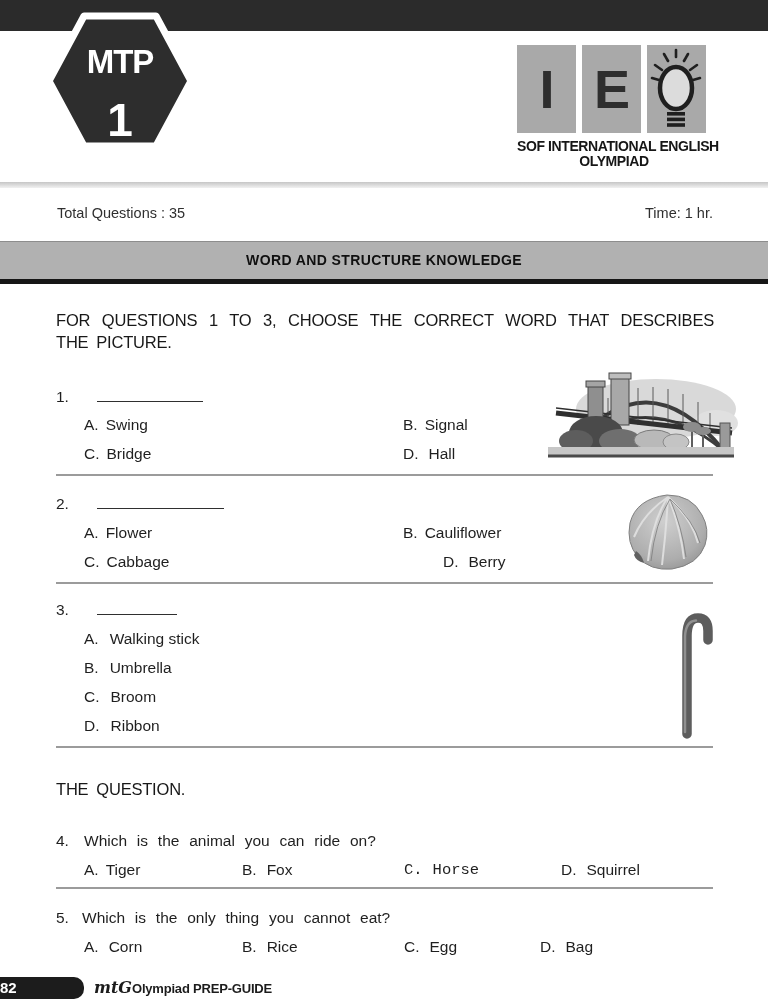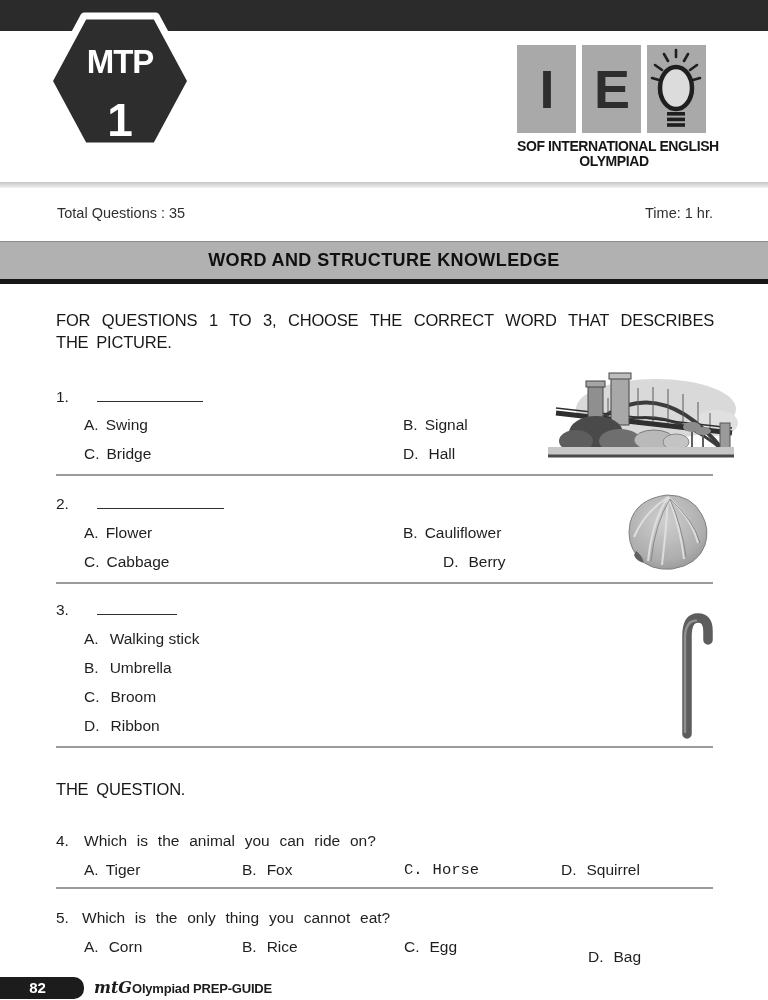--- a/index.html
+++ b/index.html
@@ -18,36 +18,36 @@
   .ieo-box{width:59px;height:88px;background:#a9a9a9;display:flex;align-items:center;justify-content:center;}
   .ieo-letter{font-size:54px;font-weight:bold;color:#2e2e2e;letter-spacing:-1px;}
   .ieo-sub{margin-top:6px;text-align:center;font-weight:bold;color:#161616;
     font-size:14px;line-height:15px;letter-spacing:-0.4px;white-space:nowrap;}
   
   .meta{position:absolute;left:57px;top:205px;width:656px;display:flex;justify-content:space-between;
     font-size:14.5px;color:#2f2f2f;}
   
   .banner{position:absolute;left:0;top:241px;width:768px;height:37px;background:#b1b1b1;
     border-top:1px solid #8d8d8d;border-bottom:5px solid #161616;
-    text-align:center;line-height:36px;font-size:18px;font-weight:bold;color:#101010;letter-spacing:0.4px;}
+    text-align:center;line-height:36px;font-size:14px;font-weight:bold;color:#101010;letter-spacing:0.4px;}
   
   .instr{position:absolute;left:56px;width:658px;font-size:16.5px;color:#181818;
     word-spacing:3.5px;letter-spacing:-0.2px;white-space:nowrap;}
   .instr.just{white-space:normal;text-align:justify;text-align-last:justify;}
   .qnum{position:absolute;font-size:15.5px;color:#1f1f1f;}
   .blank{display:inline-block;border-bottom:1.6px solid #2f2f2f;height:13px;margin-left:28px;}
   .opt{position:absolute;font-size:15.5px;color:#1f1f1f;white-space:nowrap;}
   .opt .lab{margin-right:7px;}
   .qtext{position:absolute;font-size:15.5px;color:#1f1f1f;white-space:nowrap;word-spacing:5.5px;}
   .qdiv{position:absolute;left:56px;width:657px;height:2px;background:#9b9b9b;}
   .illus{position:absolute;}
   
   .footer-pill{position:absolute;left:0;top:977px;width:84px;height:22px;background:#1c1c1c;
     border-radius:0 10px 10px 0;color:#ffffff;font-weight:bold;font-size:15px;
-    text-align:center;line-height:22px;padding-right:9px;box-sizing:border-box;}
+    text-align:left;line-height:22px;padding-right:9px;box-sizing:border-box;}
   .footer-brand{position:absolute;left:94px;top:978px;font-family:"DejaVu Serif",serif;
     font-style:italic;font-weight:bold;font-size:16px;color:#1c1c1c;}
   .footer-label{position:absolute;left:132px;top:981px;font-size:13px;font-weight:bold;color:#1c1c1c;letter-spacing:-0.2px;}
 </style>
 </head>
 <body>
 
 <div class="page">
 
   <div class="topbar"></div>
@@ -201,19 +201,19 @@
   <div class="opt" style="left:404px;top:861px;font-family:Liberation Mono, monospace;"><span class="lab" style="margin-right:10px;">C.</span><span>Horse</span></div>
   <div class="opt" style="left:561px;top:861px;"><span class="lab" style="margin-right:10px;">D.</span><span>Squirrel</span></div>
 
   <div class="qdiv" style="top:887px;"></div>
 
   <div class="qnum" style="left:56px;top:909px;">5.</div>
   <div class="qtext" style="left:82px;top:909px;">Which is the only thing you cannot eat?</div>
   <div class="opt" style="left:84px;top:938px;"><span class="lab" style="margin-right:10px;">A.</span><span>Corn</span></div>
   <div class="opt" style="left:242px;top:938px;"><span class="lab" style="margin-right:10px;">B.</span><span>Rice</span></div>
   <div class="opt" style="left:404px;top:938px;"><span class="lab" style="margin-right:10px;">C.</span><span>Egg</span></div>
-  <div class="opt" style="left:588px;top:938px;margin-top:10px;"><span class="lab" style="margin-right:10px;">D.</span><span>Bag</span></div>
+  <div class="opt" style="left:540px;top:938px;"><span class="lab" style="margin-right:10px;">D.</span><span>Bag</span></div>
 
   <div class="footer-pill">82</div>
   <div class="footer-brand">mtG</div>
   <div class="footer-label">Olympiad PREP-GUIDE</div>
 
 </div>
 
 </body></html>

